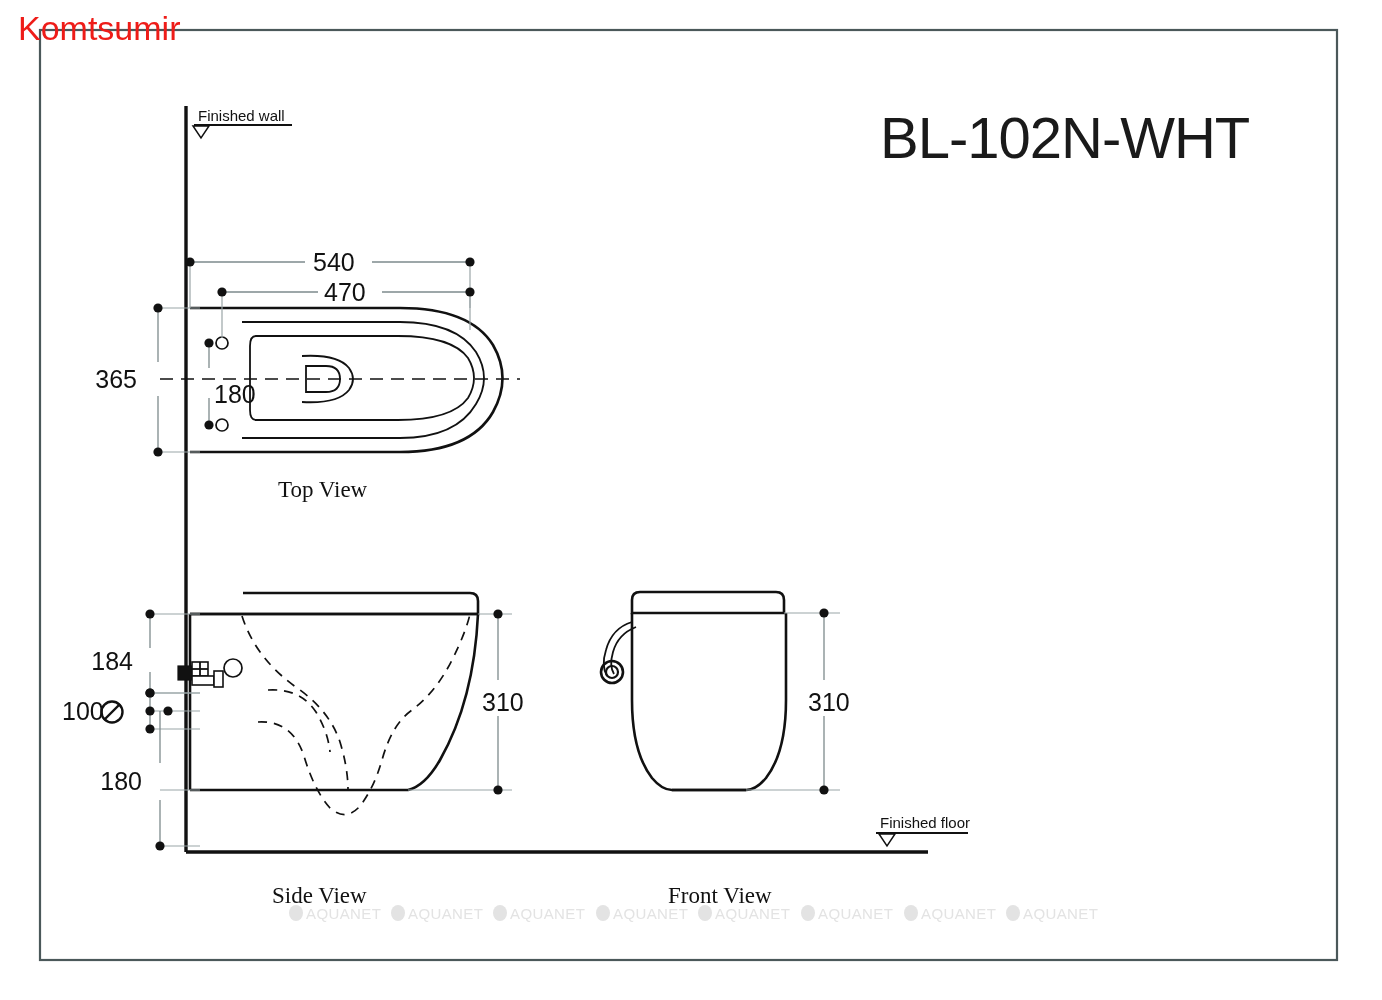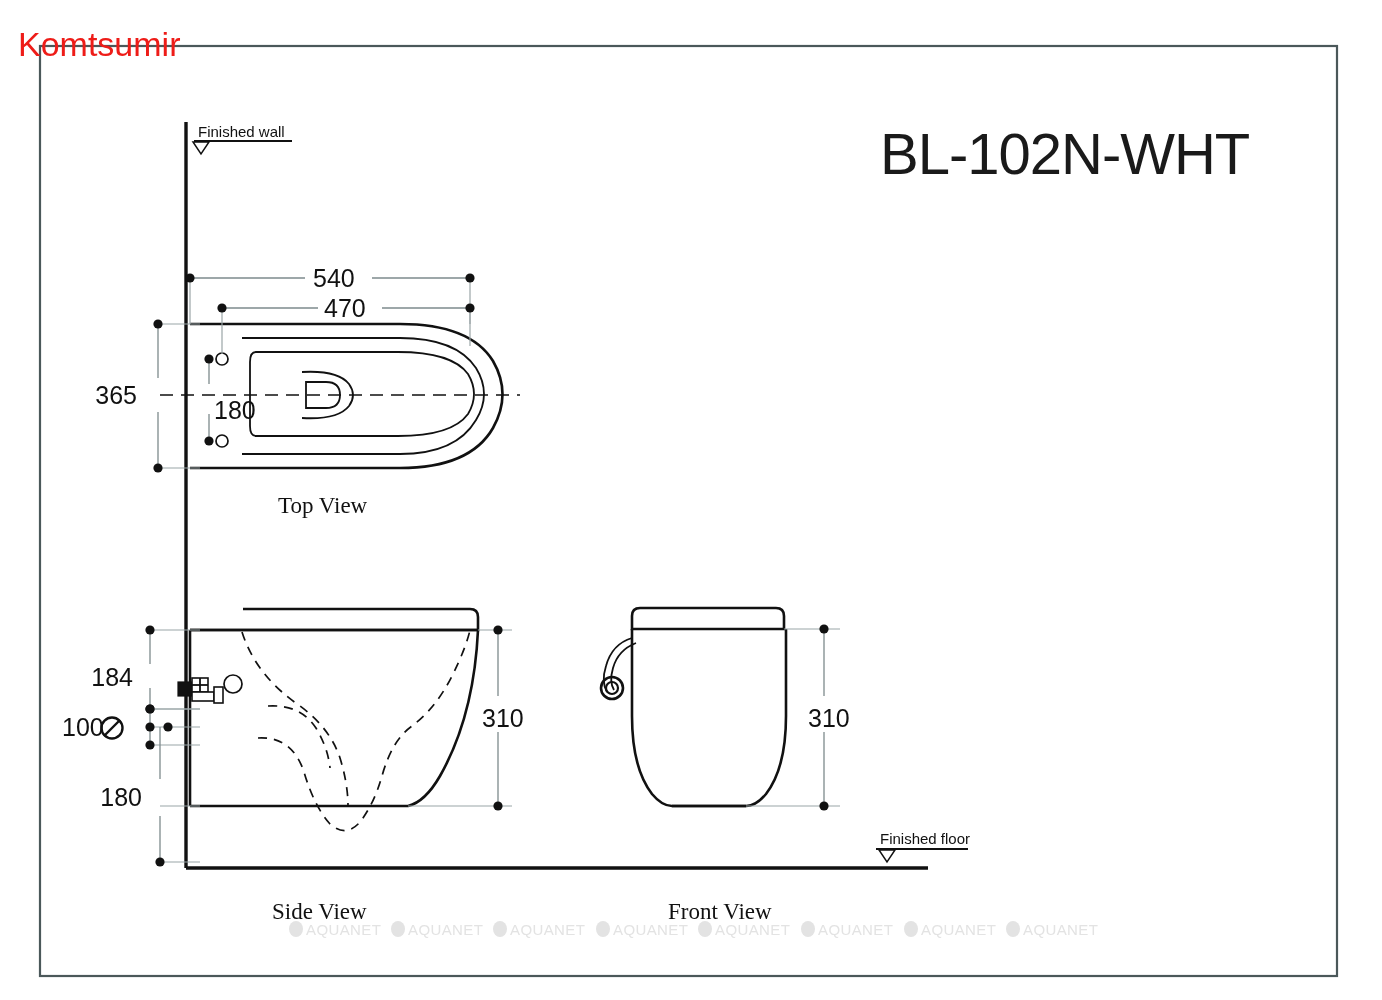--- a/index.html
+++ b/index.html
@@ -9,21 +9,21 @@
   }
   body {
     width: 1382px;
     height: 1000px;
     position: relative;
     font-family: "Liberation Sans", sans-serif;
     overflow: hidden;
   }
   #sheet {
     position: absolute;
-    left: 0; top: 16px;
+    left: 0; top: 0;
     width: 1382px;
     height: 750px;
   }
   svg.drawing {
     position: absolute;
     left: 0; top: 0;
     width: 1382px;
     height: 1000px;
   }
   .wm-text {

